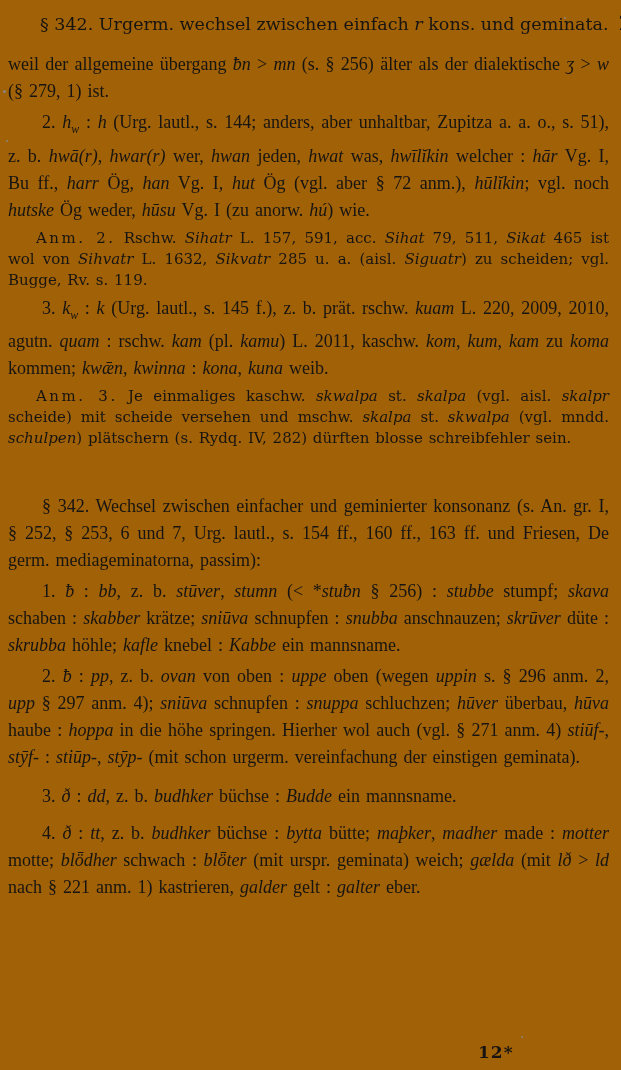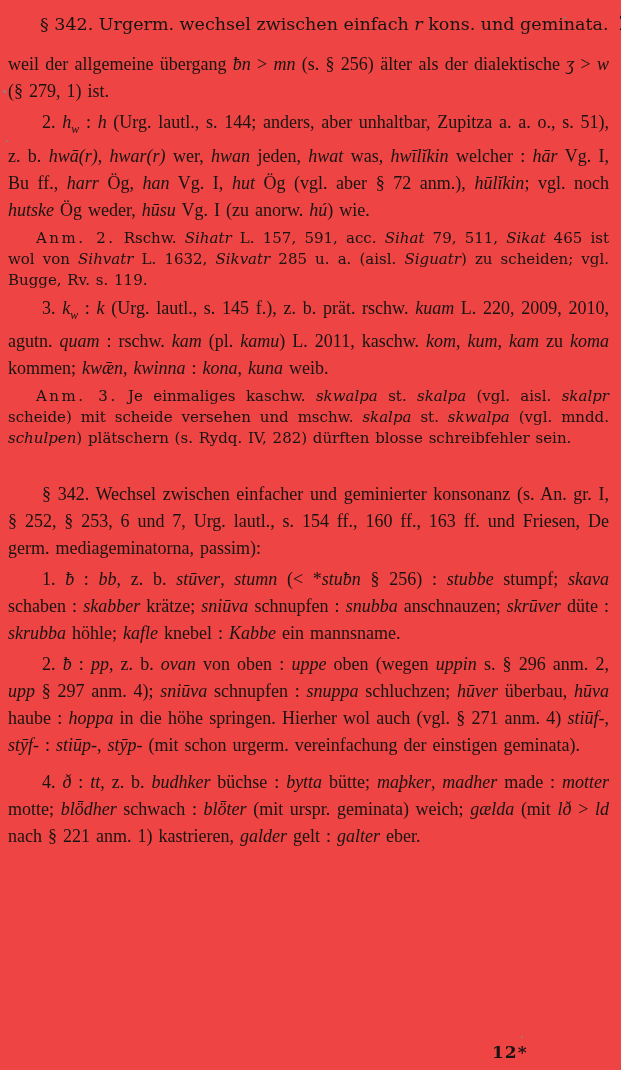--- a/index.html
+++ b/index.html
@@ -9,21 +9,21 @@
     height: 1070px;
     overflow: hidden;
     background: #ffffff;
   }
   .page {
     position: relative;
     width: 621px;
     height: 1070px;
     box-sizing: border-box;
     padding: 10px 12px 0 8px;
-    background: #ef4444;
+    background: #a16207;
     color: #171411;
     font-family: "DejaVu Serif", serif;
   }
   .running-head {
     display: flex;
     align-items: baseline;
     justify-content: space-between;
     font-size: 17.5px;
     line-height: 26px;
     padding-left: 32px;
@@ -47,33 +47,33 @@
     font-family: Liberation Serif, serif;
   }
   .noindent { text-indent: 0; }
   .anm {
     font-size: 15px;
     line-height: 21px;
     text-indent: 28px;
     word-spacing: 1px;
     margin: 0 0;
   }
-  .section-start { margin-top: 32px; }
+  .section-start { margin-top: 44px; }
   .item3 { margin: 12px 0 10px 0; }
   .item4 { margin-top: 10px; }
   .it { font-style: italic; }
   .sub {
     font-style: italic;
     font-size: 66%;
     vertical-align: sub;
   }
   .sp { letter-spacing: 2.5px; }
   .signature {
     position: absolute;
-    left: 492px;
+    left: 478px;
     top: 1042px;
     font-size: 17px;
     font-weight: bold;
     letter-spacing: 1px;
   }
   .speck {
     position: absolute;
     background: #8a867f;
     border-radius: 50%;
     width: 3px;
@@ -99,20 +99,21 @@
   <p class="body-text"><span>3. </span><span class="it">k</span><span class="it sub">w</span><span> : </span><span class="it">k</span><span> (Urg. lautl., s. 145 f.), z. b. prät. rschw. </span><span class="it">kuam</span><span> L. 220, 2009, 2010, agutn. </span><span class="it">quam</span><span> : rschw. </span><span class="it">kam</span><span> (pl. </span><span class="it">kamu</span><span>) L. 2011, kaschw. </span><span class="it">kom</span><span>, </span><span class="it">kum</span><span>, </span><span class="it">kam</span><span> zu </span><span class="it">koma</span><span> kommen; </span><span class="it">kwǣn</span><span>, </span><span class="it">kwinna</span><span> : </span><span class="it">kona</span><span>, </span><span class="it">kuna</span><span> weib.</span></p>
 
   <p class="anm"><span class="sp">Anm. 3.</span><span> Je einmaliges kaschw. </span><span class="it">skwalpa</span><span> st. </span><span class="it">skalpa</span><span> (vgl. aisl. </span><span class="it">skalpr</span><span> scheide) mit scheide versehen und mschw. </span><span class="it">skalpa</span><span> st. </span><span class="it">skwalpa</span><span> (vgl. mndd. </span><span class="it">schulpen</span><span>) plätschern (s. Rydq. IV, 282) dürften blosse schreibfehler sein.</span></p>
 
   <p class="body-text section-start"><span>§ 342.  Wechsel zwischen einfacher und geminierter konsonanz (s. An. gr. I, § 252, § 253, 6 und 7, Urg. lautl., s. 154 ff., 160 ff., 163 ff. und Friesen, De germ. mediageminatorna, passim):</span></p>
 
   <p class="body-text"><span>1. </span><span class="it">ƀ</span><span> : </span><span class="it">bb</span><span>, z. b. </span><span class="it">stūver</span><span>, </span><span class="it">stumn</span><span> (&lt; *</span><span class="it">stuƀn</span><span> § 256) : </span><span class="it">stubbe</span><span> stumpf; </span><span class="it">skava</span><span> schaben : </span><span class="it">skabber</span><span> krätze; </span><span class="it">sniūva</span><span> schnupfen : </span><span class="it">snubba</span><span> anschnauzen; </span><span class="it">skrūver</span><span> düte : </span><span class="it">skrubba</span><span> höhle; </span><span class="it">kafle</span><span> knebel : </span><span class="it">Kabbe</span><span> ein mannsname.</span></p>
 
   <p class="body-text"><span>2. </span><span class="it">ƀ</span><span> : </span><span class="it">pp</span><span>, z. b. </span><span class="it">ovan</span><span> von oben : </span><span class="it">uppe</span><span> oben (wegen </span><span class="it">uppin</span><span> s. § 296 anm. 2, </span><span class="it">upp</span><span> § 297 anm. 4); </span><span class="it">sniūva</span><span> schnupfen : </span><span class="it">snuppa</span><span> schluchzen; </span><span class="it">hūver</span><span> überbau, </span><span class="it">hūva</span><span> haube : </span><span class="it">hoppa</span><span> in die höhe springen.  Hierher wol auch (vgl. § 271 anm. 4) </span><span class="it">stiūf-</span><span>, </span><span class="it">stȳf-</span><span> : </span><span class="it">stiūp-</span><span>, </span><span class="it">stȳp-</span><span> (mit schon urgerm. vereinfachung der einstigen geminata).</span></p>
 
+  <p class="body-text item3"><span>3. </span><span class="it">ð</span><span> : </span><span class="it">dd</span><span>, z. b. </span><span class="it">budhker</span><span> büchse : </span><span class="it">Budde</span><span> ein mannsname.</span></p>
 
   <p class="body-text item4"><span>4. </span><span class="it">ð</span><span> : </span><span class="it">tt</span><span>, z. b. </span><span class="it">budhker</span><span> büchse : </span><span class="it">bytta</span><span> bütte; </span><span class="it">maþker</span><span>, </span><span class="it">madher</span><span> made : </span><span class="it">motter</span><span> motte; </span><span class="it">blȫdher</span><span> schwach : </span><span class="it">blȫter</span><span> (mit urspr. geminata) weich; </span><span class="it">gælda</span><span> (mit </span><span class="it">lð</span><span> &gt; </span><span class="it">ld</span><span> nach § 221 anm. 1) kastrieren, </span><span class="it">galder</span><span> gelt : </span><span class="it">galter</span><span> eber.</span></p>
 
   <div class="signature">12*</div>
 
   <div class="speck" style="left:3px;top:90px;"></div>
   <div class="speck" style="left:6px;top:140px;width:2px;height:2px;"></div>
   <div class="speck" style="left:564px;top:17px;width:2px;height:2px;"></div>
   <div class="speck" style="left:521px;top:1036px;width:2px;height:2px;"></div>
 </div>

